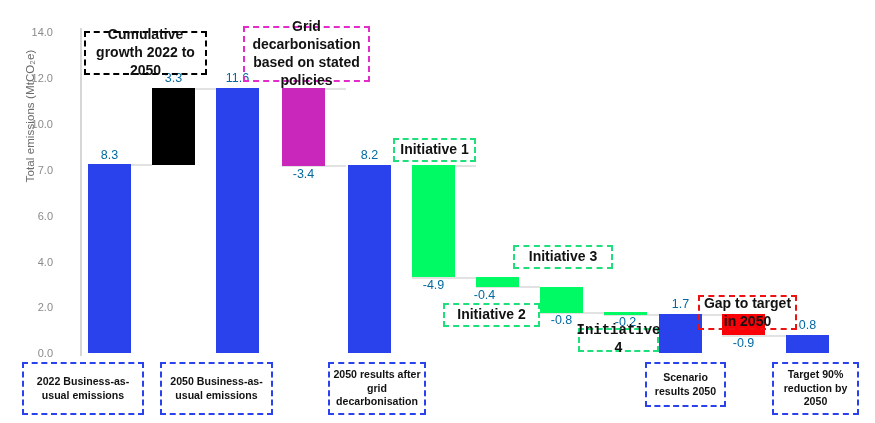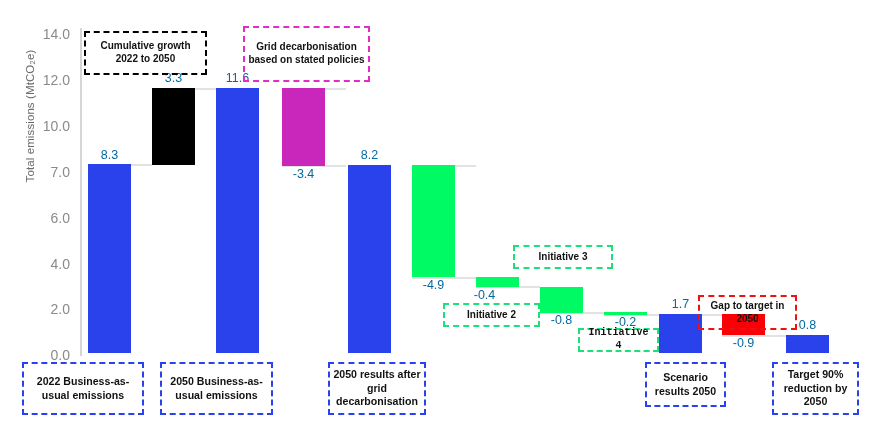--- a/index.html
+++ b/index.html
@@ -28,24 +28,24 @@
     text-align: center;
     transform: rotate(-90deg);
     transform-origin: center center;
     font-size: 11.5px;
     color: #6b6b6b;
     letter-spacing: 0.1px;
     white-space: nowrap;
   }
   .ytick {
     position: absolute;
-    right: 0;
+    right: 17px;
     width: 44px;
     text-align: right;
-    font-size: 14px;
+    font-size: 11px;
     color: #8a8a8a;
     line-height: 1;
   }
   #ytick-col {
     position: absolute;
     left: 26px;
     top: 0;
     width: 44px;
     height: 423px;
   }
@@ -73,21 +73,21 @@
     text-align: center;
   }
   .callout {
     position: absolute;
     box-sizing: border-box;
     border: 2.2px dashed #000;
     display: flex;
     align-items: center;
     justify-content: center;
     text-align: center;
-    font-size: 10px;
+    font-size: 14px;
     font-weight: bold;
     color: #121212;
     line-height: 1.28;
     background: transparent;
     padding: 2px 3px;
   }
   .cat {
     position: absolute;
     box-sizing: border-box;
     border: 2.2px dashed #2A42EC;
@@ -163,20 +163,23 @@
   <div class="vlabel" style="left:779px; top:318px; width:57px;">0.8</div>
 
   <div class="callout" style="left:84px;  top:31px;  width:123px; height:44px; border-color:#000000;">
     <span>Cumulative growth 2022 to 2050</span>
   </div>
 
   <div class="callout" style="left:243px; top:26px;  width:127px; height:56px; border-color:#E22BC8;">
     <span>Grid decarbonisation based on stated policies</span>
   </div>
 
+  <div class="callout" style="left:393px; top:138px; width:83px;  height:24px; border-color:#1EE07A;">
+    <span>Initiative 1</span>
+  </div>
 
   <div class="callout" style="left:443px; top:303px; width:97px;  height:24px; border-color:#1EE07A;">
     <span>Initiative 2</span>
   </div>
 
   <div class="callout" style="left:513px; top:245px; width:100px; height:24px; border-color:#1EE07A;">
     <span>Initiative 3</span>
   </div>
 
   <div class="callout" style="left:578px; top:328px; width:81px;  height:24px; border-color:#1EE07A;font-family:Liberation Mono, monospace;">

